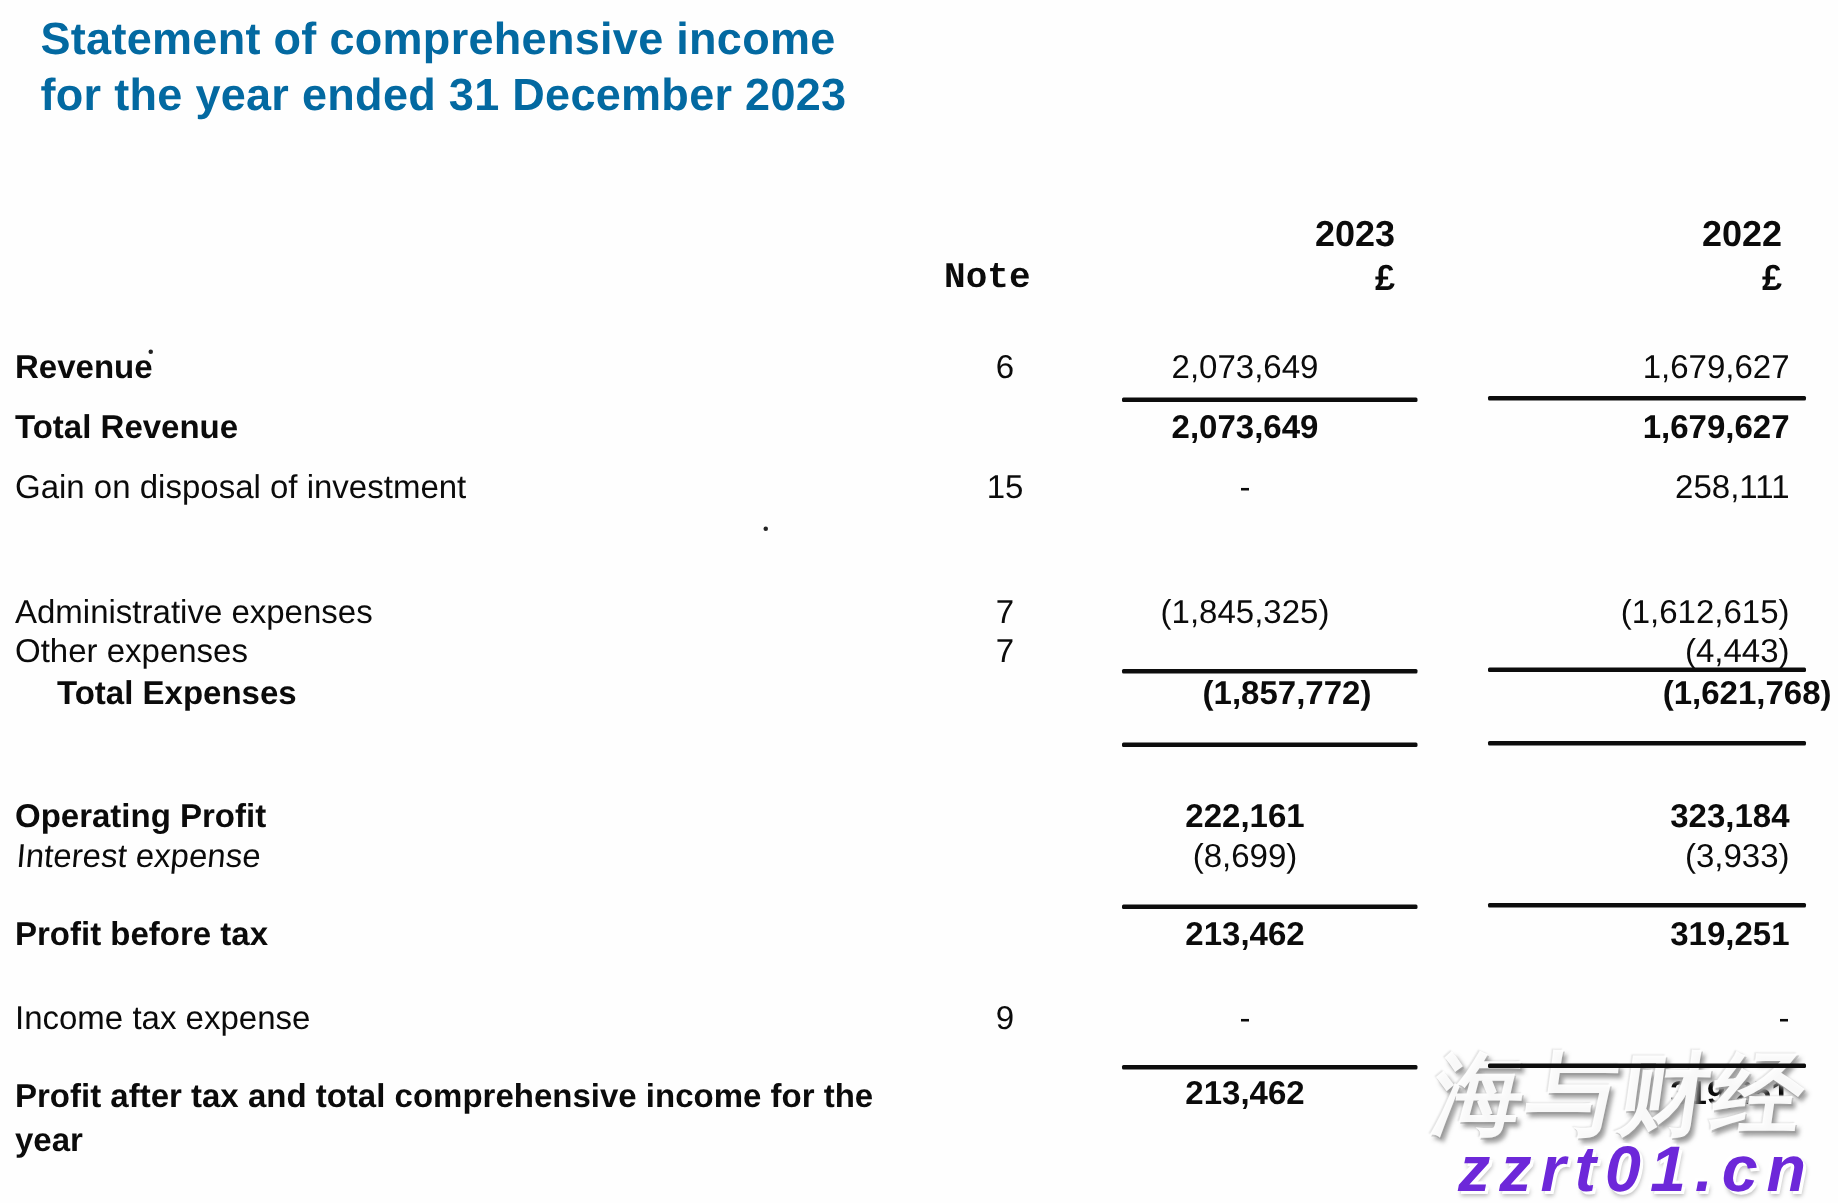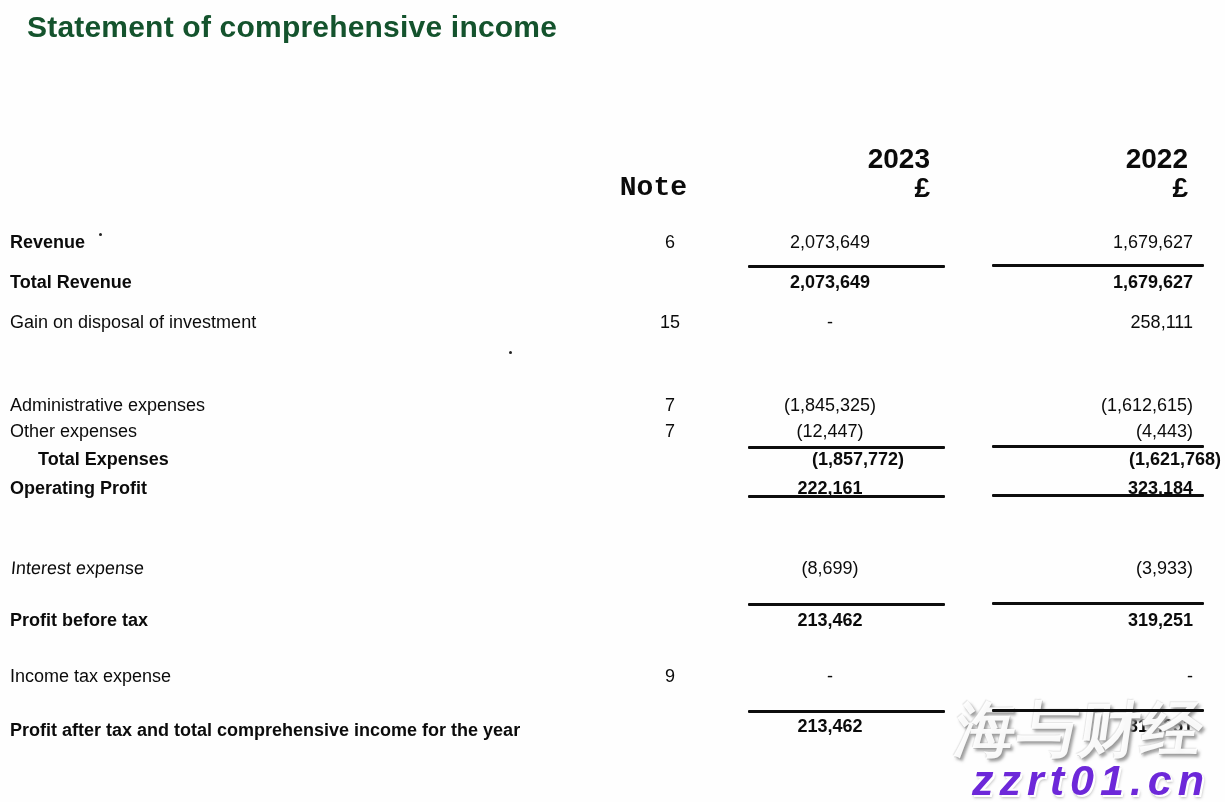--- a/index.html
+++ b/index.html
@@ -10,36 +10,36 @@
     color:#0b0b0b;
     position:relative;
     overflow:hidden;
   }
   .doc{position:absolute;inset:0;}
 
   
   .title{
     position:absolute;left:27px;top:8px;
     font-size:30px;font-weight:bold;line-height:37px;
-    letter-spacing:.2px;color:#14532d;
+    letter-spacing:.2px;color:#0369a1;
   }
 
   
   .lab  {position:absolute;left:10px;white-space:nowrap;}
   .lab.wide{white-space:normal;width:580px;line-height:29px;}
   .note {position:absolute;left:640px;width:60px;text-align:center;}
   .v1   {position:absolute;left:730px;width:200px;text-align:center;}
   .v2   {position:absolute;left:990px;width:203px;text-align:right;}
 
-  .row{position:absolute;left:0;width:1225px;height:27px;font-size:18px;z-index:1;}
+  .row{position:absolute;left:0;width:1225px;height:27px;font-size:22px;z-index:1;}
   .b{font-weight:bold;}
   .skew{transform:skewX(-5deg);transform-origin:left bottom;}
 
   
-  .hdr{position:absolute;font-size:28px;font-weight:bold;z-index:1;}
+  .hdr{position:absolute;font-size:24px;font-weight:bold;z-index:1;}
   .hdr.note-h{left:600px;width:87px;text-align:right;font-family:Liberation Mono, monospace;}
   .hdr.y1{left:730px;width:200px;text-align:right;}
   .hdr.y2{left:990px;width:198px;text-align:right;}
 
   
   .rule{position:absolute;height:3px;background:#0d0d0d;z-index:6;border-radius:1px;}
   .rule.c1{left:748px;width:197px;}
   .rule.c2{left:992px;width:212px;}
 
   
@@ -60,20 +60,21 @@
     text-shadow:-2px -2px 0 #ffffff, 2px 2px 0 #ffffff, 2px 3px 3px rgba(170,170,170,0.8);
   }
 </style>
 </head>
 <body>
 
 <div class="doc">
 
   <div class="title">
     <div>Statement of comprehensive income</div>
+    <div>for the year ended 31 December 2023</div>
   </div>
 
   <div class="hdr y1" style="top:143px;">2023</div>
   <div class="hdr y2" style="top:143px;">2022</div>
   <div class="hdr note-h" style="top:172px;">Note</div>
   <div class="hdr y1" style="top:172px;">£</div>
   <div class="hdr y2" style="top:172px;">£</div>
 
   <div class="row" style="top:232px;">
     <span class="lab b">Revenue</span>
@@ -102,37 +103,36 @@
   <div class="row" style="top:395px;">
     <span class="lab">Administrative expenses</span>
     <span class="note">7</span>
     <span class="v1">(1,845,325)</span>
     <span class="v2">(1,612,615)</span>
   </div>
 
   <div class="row" style="top:421px;">
     <span class="lab">Other expenses</span>
     <span class="note">7</span>
-    <span class="v1">(12,447)</span>
     <span class="v2">(4,443)</span>
   </div>
 
   <div class="rule c1" style="top:446px;"></div>
   <div class="rule c2" style="top:445px;"></div>
 
   <div class="row" style="top:449px;margin-left:28px;">
     <span class="lab b">Total Expenses</span>
     <span class="v1 b">(1,857,772)</span>
     <span class="v2 b">(1,621,768)</span>
   </div>
 
   <div class="rule c1" style="top:495px;"></div>
   <div class="rule c2" style="top:494px;"></div>
 
-  <div class="row" style="top:478px;">
+  <div class="row" style="top:531px;">
     <span class="lab b">Operating Profit</span>
     <span class="v1 b">222,161</span>
     <span class="v2 b">323,184</span>
   </div>
 
   <div class="row" style="top:558px;">
     <span class="lab skew">Interest expense</span>
     <span class="v1">(8,699)</span>
     <span class="v2">(3,933)</span>
   </div>

